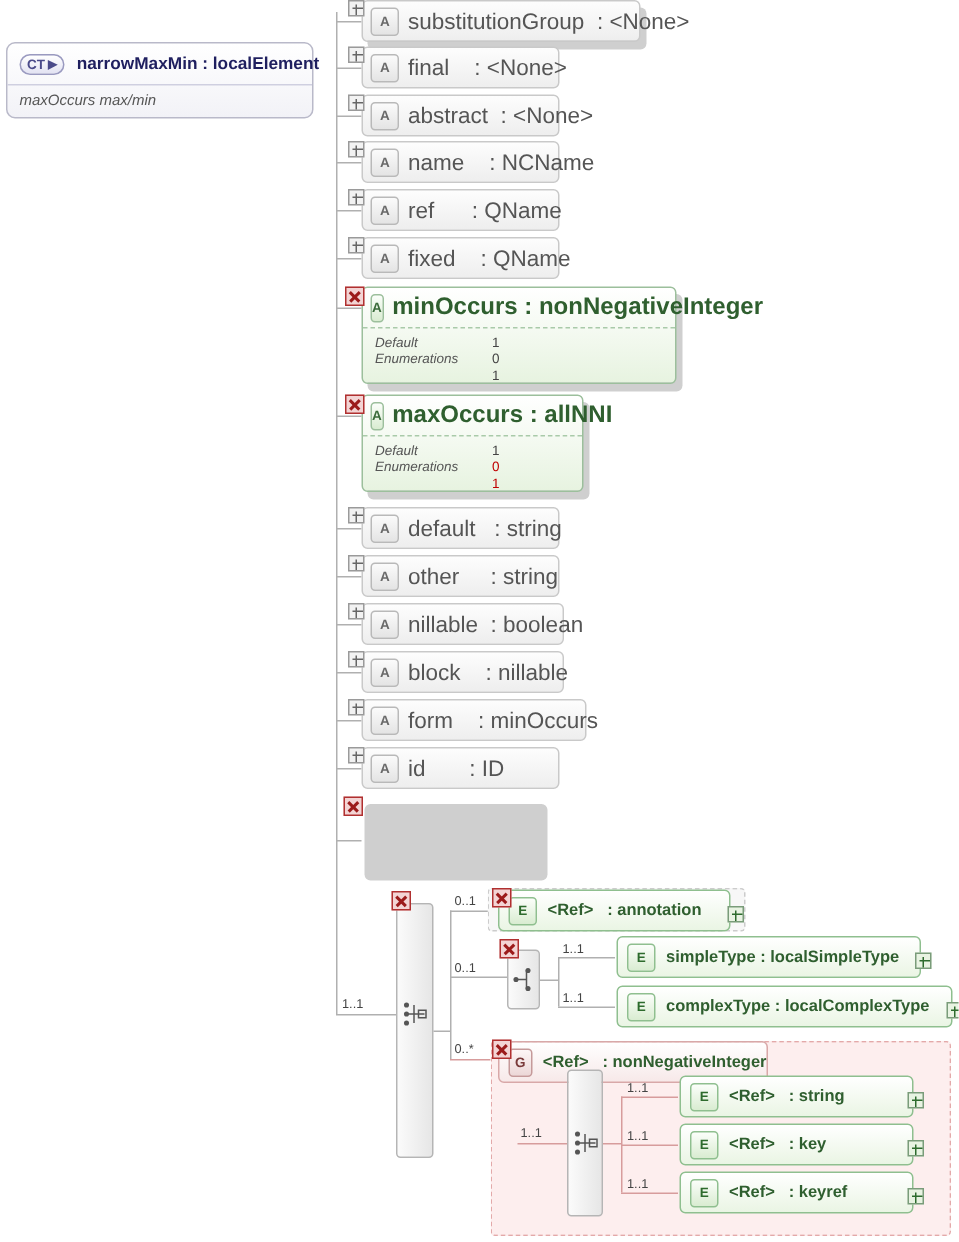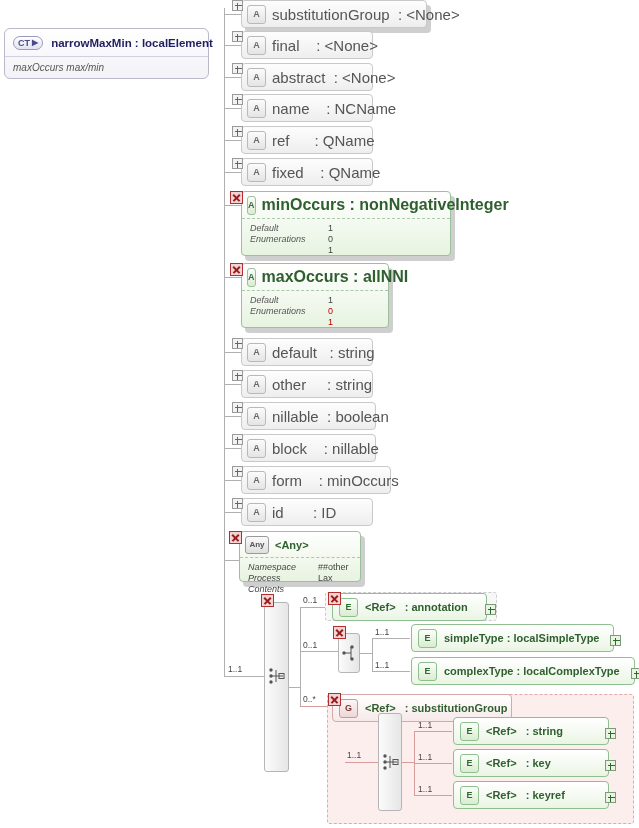--- a/index.html
+++ b/index.html
@@ -272,36 +272,20 @@
 
   <div class="ln lnh" style="left:224px;top:512px;width:17px;"></div>
   <div class="attr-node" style="left:241px;top:498px;width:132px;">
     <span class="attr-badge">A</span>
     <span class="attr-text"><span class="nm">id</span>&nbsp;&nbsp;&nbsp;&nbsp;&nbsp;&nbsp;&nbsp;<span class="ty">: ID</span></span>
   </div>
   <div class="plus grey" style="left:232px;top:498px;"></div>
 
   <div class="ln lnh" style="left:224px;top:560px;width:17px;"></div>
   <div class="shadow" style="left:243px;top:536px;width:122px;height:51px;border-radius:4px;"></div>
-  <div class="any-node" style="left:239px;top:531px;width:122px;height:51px;">
-    <div class="hdr">
-      <span class="badge">Any</span>
-      <span class="ttl">&lt;Any&gt;</span>
-    </div>
-    <div class="body">
-      <div class="row">
-          <span class="lbl">Namespace</span>
-          <span class="val">##other</span>
-        </div>
-      <div class="row">
-          <span class="lbl">Process Contents</span>
-          <span class="val">Lax</span>
-        </div>
-    </div>
-  </div>
   <div class="req" style="left:229px;top:531px;"></div>
 
   <div class="ln lnh" style="left:224px;top:676px;width:40px;"></div>
   <div class="card" style="left:228px;top:664px;">1..1</div>
   <div class="compositor" style="left:264px;top:602px;width:25px;height:170px;"></div>
   <div class="req" style="left:261px;top:594px;"></div>
 
   <svg class="abs" style="left:268px;top:668px;" width="18" height="16">
     <line x1="2" y1="8" x2="15" y2="8" stroke="#555" stroke-width="1"></line>
     <line x1="8" y1="2" x2="8" y2="14" stroke="#555" stroke-width="1"></line>
@@ -354,21 +338,21 @@
   <div class="refbox" style="left:411px;top:657px;width:224px;">
     <span class="ebadge g">E</span>
     <span class="txt">complexType : localComplexType</span>
   </div>
   <div class="plus" style="left:631px;top:668px;"></div>
 
   <div class="cardg" style="left:303px;top:694px;">0..*</div>
   <div class="pinkbox" style="left:327px;top:694px;width:307px;height:130px;"></div>
   <div class="refbox" style="left:332px;top:694px;width:180px;background:linear-gradient(to bottom,#ffffff,#f7e9e9);border-color:#d8a8a8;">
     <span class="ebadge" style="border-color:#c59a9a;background:linear-gradient(to bottom,#fdf6f6,#ecd7d7);color:#7a3a3a;">G</span>
-    <span class="txt"><span>&lt;Ref&gt;</span>&nbsp;&nbsp;&nbsp;<span>: substitutionGroup</span></span>
+    <span class="txt"><span>&lt;Ref&gt;</span>&nbsp;&nbsp;&nbsp;<span>: nonNegativeInteger</span></span>
   </div>
   <div class="req" style="left:328px;top:693px;"></div>
 
   <div class="ln lnh pink" style="left:345px;top:762px;width:33px;"></div>
   <div class="cardg" style="left:347px;top:750px;">1..1</div>
   <div class="compositor" style="left:378px;top:713px;width:24px;height:98px;"></div>
   <svg class="abs" style="left:382px;top:754px;" width="18" height="16">
     <line x1="2" y1="8" x2="15" y2="8" stroke="#555" stroke-width="1"></line>
     <line x1="8" y1="2" x2="8" y2="14" stroke="#555" stroke-width="1"></line>
     <circle cx="3" cy="2" r="1.7" fill="#555"></circle>

